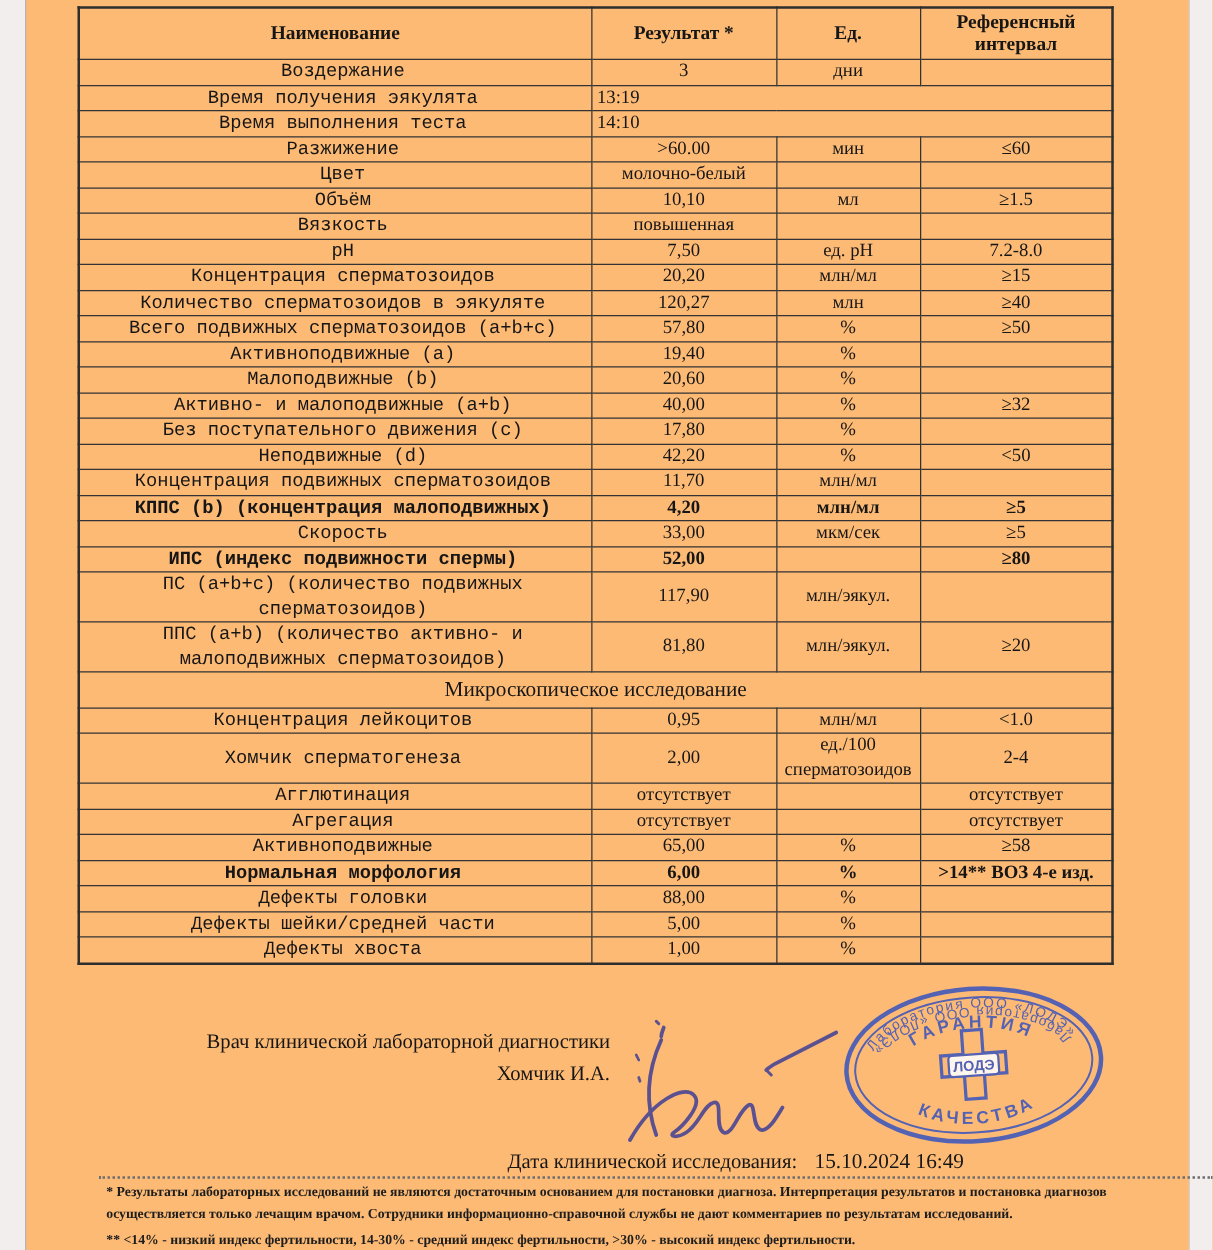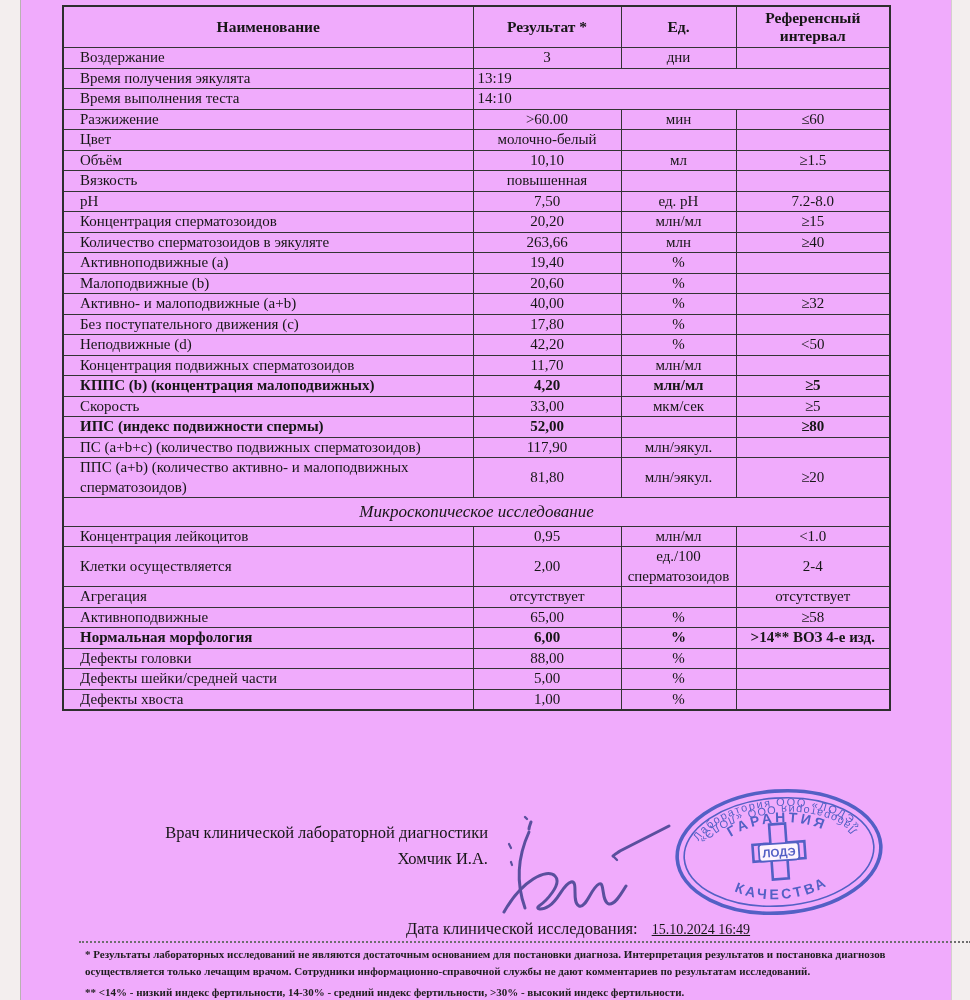--- a/index.html
+++ b/index.html
@@ -6,21 +6,21 @@
   html,body { width:970px; height:1000px; }
   body {
     position:relative;
     background:#f3eeee;
     font-family:"Liberation Serif","DejaVu Serif",serif;
     color:#161616;
     overflow:hidden;
   }
   .page {
     position:absolute; left:20px; top:0; width:932px; height:1000px;
-    background:#f0abfc;
+    background:#fdba74;
     border-left:1px solid #b9b2b2;
     border-right:1px solid #d5cece;
   }
   
   table.results {
     position:absolute; left:41px; top:5px; width:827px;
     border-collapse:collapse; table-layout:fixed;
     border:2px solid #2e2e2e;
   }
   col.c-name { width:410px; }
@@ -30,38 +30,38 @@
   th, td {
     border:1.8px solid #333;
     font-size:15px; line-height:19.5px;
     vertical-align:middle;
     padding:0 4px;
   }
   th {
     font-size:15.5px; font-weight:bold; text-align:center;
     height:38px; padding:2px 6px; line-height:18px;
   }
-  td.name { text-align:left; padding-left:16px; }
+  td.name { text-align:center; padding-left:16px;font-family:Liberation Mono, monospace; }
   td.res, td.unit, td.ref { text-align:center; }
   td.res-span { text-align:left; padding-left:4px; }
   td.unit { overflow-wrap:anywhere; padding:0 6px;margin-left:48px; }
   tr.bold td { font-weight:bold; }
   td.section-cell {
-    text-align:center; font-style:italic; font-size:17px;
+    text-align:center; font-size:17px;
     height:19px; padding:4px 0;margin-top:48px;
   }
   
   .doctor {
     position:absolute; left:82px; top:820px; width:385px;
     text-align:right; font-size:16.5px; line-height:26px;
   }
   .sig-svg   { position:absolute; left:468px; top:814px; }
   .stamp-svg { position:absolute; left:650px; top:787px; transform:rotate(-4deg); opacity:.87; }
   .dateline { position:absolute; left:385px; top:919px; font-size:16.5px; white-space:nowrap; }
-  .dateline .dateval { margin-left:14px; font-size:14px;text-decoration:underline; }
+  .dateline .dateval { margin-left:14px; font-size:17px; }
   .dotline {
     position:absolute; left:58px; top:941px; width:892px; height:0;
     border-top:2px dotted #6e6e6e;
   }
   .note {
     position:absolute; left:64px; width:852px;
     font-size:11px; line-height:16.5px; font-weight:bold; color:#1d1d1d;
   }
   .note1 { top:946px; }
   .note2 { top:984px; }
@@ -132,23 +132,29 @@
           <td class="ref" colspan="1">7.2-8.0</td>
         </tr>
         <tr>
           <td class="name" colspan="1">Концентрация сперматозоидов</td>
           <td class="res" colspan="1">20,20</td>
           <td class="unit" colspan="1">млн/мл</td>
           <td class="ref" colspan="1">≥15</td>
         </tr>
         <tr>
           <td class="name" colspan="1">Количество сперматозоидов в эякуляте</td>
-          <td class="res" colspan="1">263,66</td>
+          <td class="res" colspan="1">120,27</td>
           <td class="unit" colspan="1">млн</td>
           <td class="ref" colspan="1">≥40</td>
+        </tr>
+        <tr>
+          <td class="name" colspan="1">Всего подвижных сперматозоидов (a+b+c)</td>
+          <td class="res" colspan="1">57,80</td>
+          <td class="unit" colspan="1">%</td>
+          <td class="ref" colspan="1">≥50</td>
         </tr>
         <tr>
           <td class="name" colspan="1">Активноподвижные (a)</td>
           <td class="res" colspan="1">19,40</td>
           <td class="unit" colspan="1">%</td>
           <td class="ref" colspan="1"></td>
         </tr>
         <tr>
           <td class="name" colspan="1">Малоподвижные (b)</td>
           <td class="res" colspan="1">20,60</td>
@@ -212,24 +218,30 @@
         <tr>
           <td colspan="4" class="section-cell">Микроскопическое исследование</td>
         </tr>
         <tr>
           <td class="name" colspan="1">Концентрация лейкоцитов</td>
           <td class="res" colspan="1">0,95</td>
           <td class="unit" colspan="1">млн/мл</td>
           <td class="ref" colspan="1">&lt;1.0</td>
         </tr>
         <tr>
-          <td class="name" colspan="1">Клетки осуществляется</td>
+          <td class="name" colspan="1">Хомчик сперматогенеза</td>
           <td class="res" colspan="1">2,00</td>
           <td class="unit" colspan="1">ед./100 сперматозоидов</td>
           <td class="ref" colspan="1">2-4</td>
+        </tr>
+        <tr>
+          <td class="name" colspan="1">Агглютинация</td>
+          <td class="res" colspan="1">отсутствует</td>
+          <td class="unit" colspan="1"></td>
+          <td class="ref" colspan="1">отсутствует</td>
         </tr>
         <tr>
           <td class="name" colspan="1">Агрегация</td>
           <td class="res" colspan="1">отсутствует</td>
           <td class="unit" colspan="1"></td>
           <td class="ref" colspan="1">отсутствует</td>
         </tr>
         <tr>
           <td class="name" colspan="1">Активноподвижные</td>
           <td class="res" colspan="1">65,00</td>

